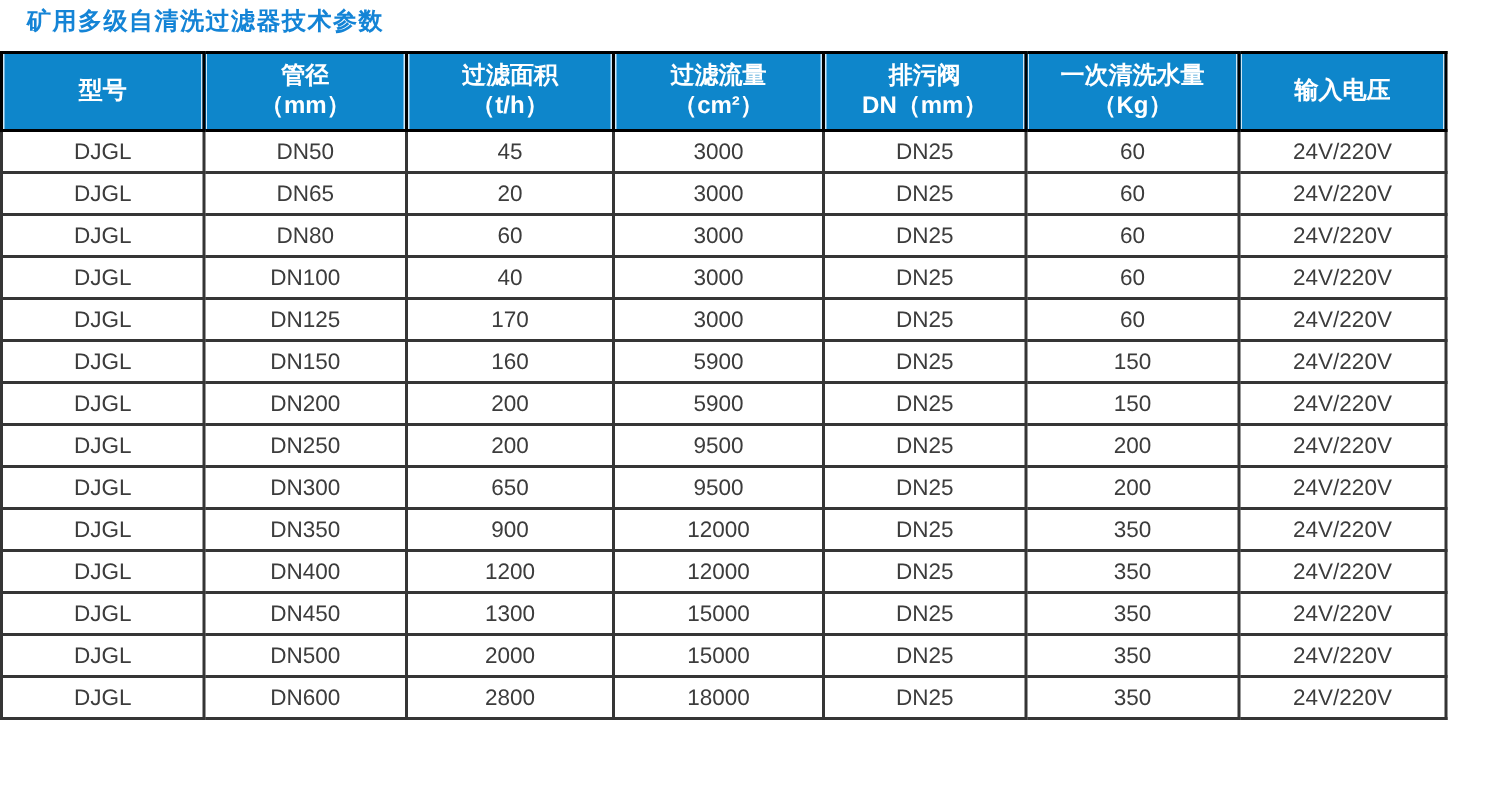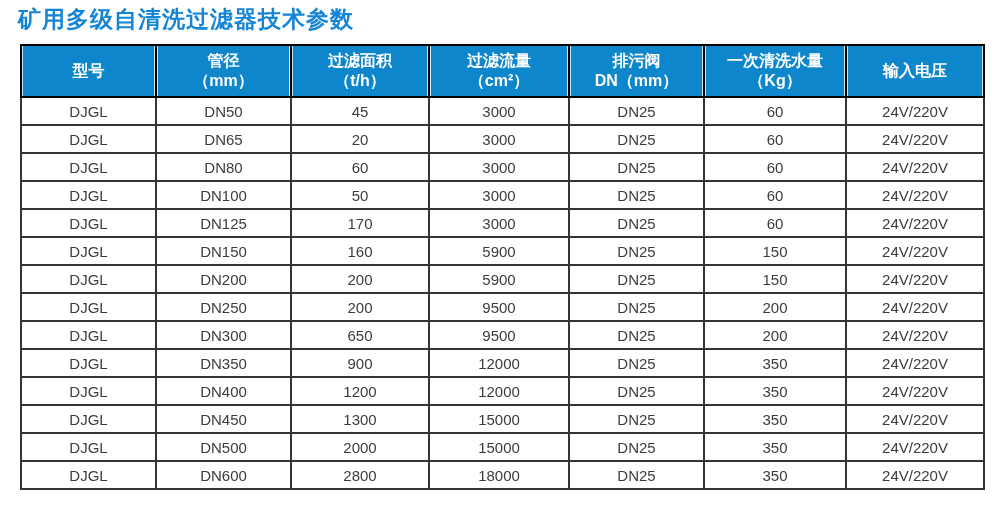--- a/index.html
+++ b/index.html
@@ -13,27 +13,26 @@
   *{box-sizing:border-box;}
   html,body{margin:0;padding:0;}
   body{
     width:1000px;height:528px;
     background:#ffffff;
     font-family:"Liberation Sans","DejaVu Sans",sans-serif;
     overflow:hidden;
   }
   .page-title{
     margin:4px 0 9px 18px;
-    font-size:23px;
+    font-size:16px;
     font-weight:bold;
     color:var(--title-color);
     letter-spacing:1px;
   }
   table.specs{
-    margin-left:20px;
     width:963px;
     border-collapse:collapse;
     table-layout:fixed;
     border:2px solid var(--outer);
   }
   col.c1{width:135px;} col.c2{width:135px;} col.c3{width:138px;}
   col.c4{width:140px;} col.c5{width:135px;} col.c6{width:142px;}
   col.c7{width:138px;}
   th{
     background:var(--header-bg);
@@ -128,21 +127,21 @@
         <td>DN80</td>
         <td>60</td>
         <td>3000</td>
         <td>DN25</td>
         <td>60</td>
         <td>24V/220V</td>
       </tr>
       <tr>
         <td>DJGL</td>
         <td>DN100</td>
-        <td>50</td>
+        <td>40</td>
         <td>3000</td>
         <td>DN25</td>
         <td>60</td>
         <td>24V/220V</td>
       </tr>
       <tr>
         <td>DJGL</td>
         <td>DN125</td>
         <td>170</td>
         <td>3000</td>

